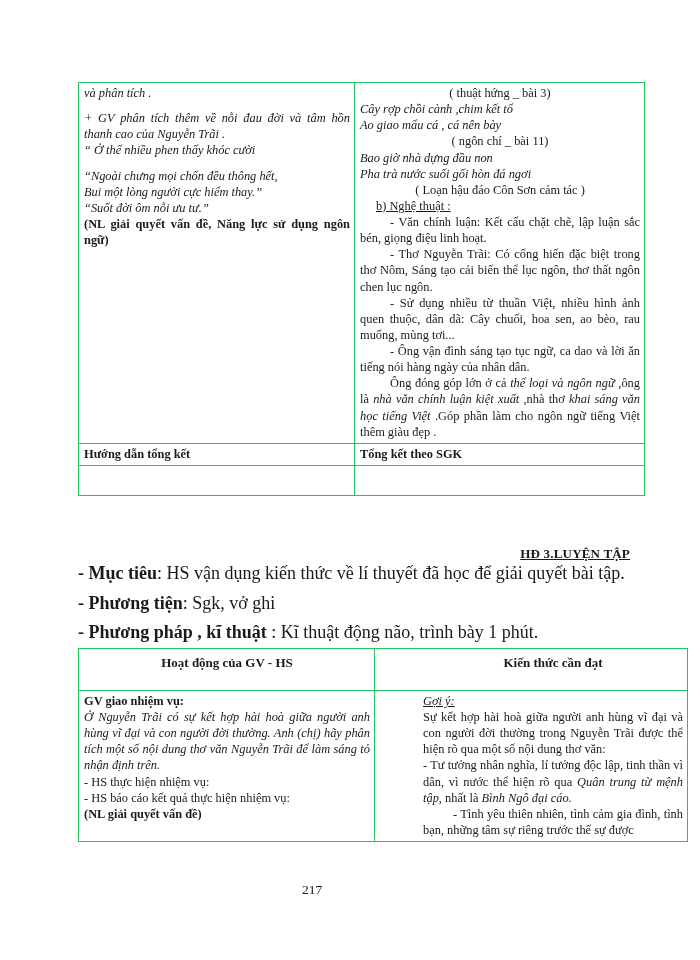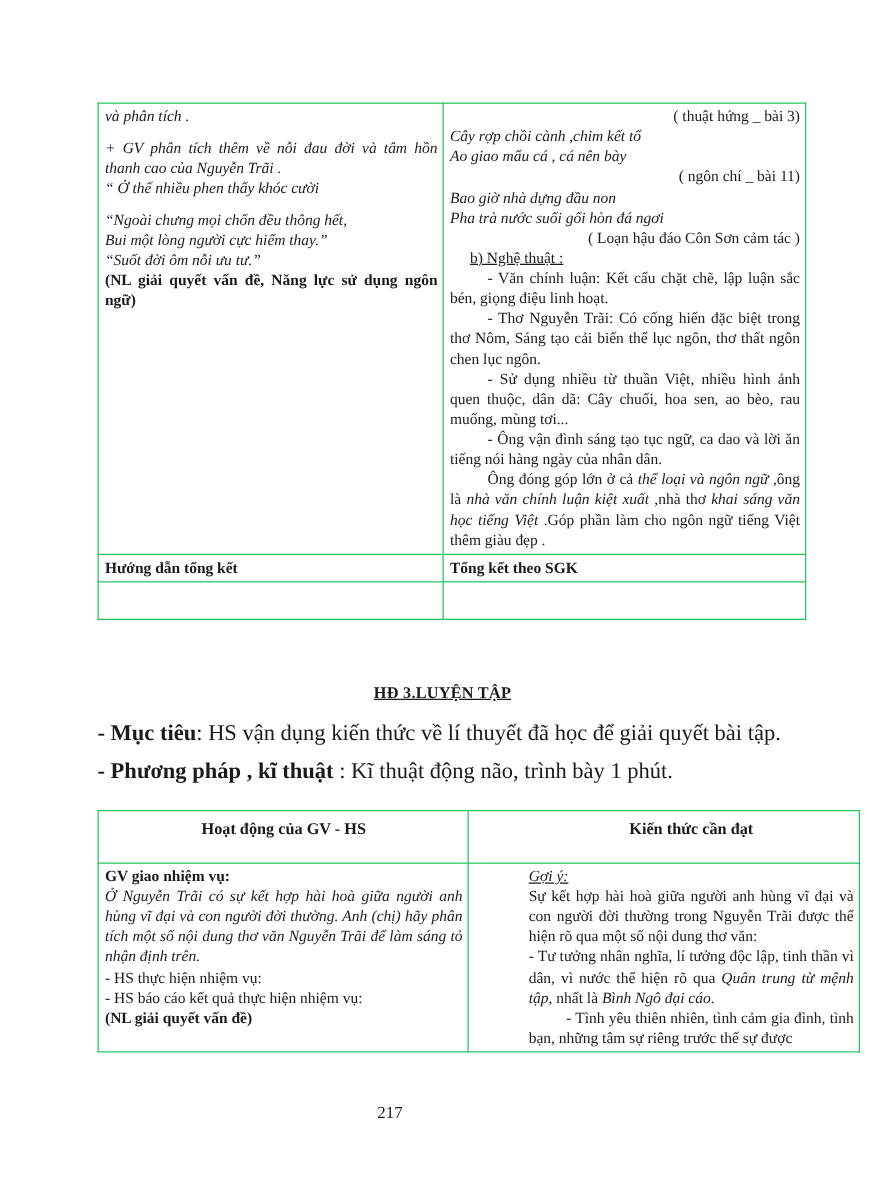--- a/index.html
+++ b/index.html
@@ -53,44 +53,44 @@
     font-size: 13px;
     padding-top: 6px;
     padding-bottom: 18px;
   }
 
   
   .it   { font-style: italic; }
   .bd   { font-weight: bold; }
   .ul   { text-decoration: underline; }
   .just { text-align: justify; text-align-last: left; }
-  .ctr  { text-align: right; }
+  .ctr  { text-align: center; }
   .ind  { text-indent: 30px; }
   .ind-sm { text-indent: 16px; }
   .gap  { height: 9px; }
   p.ln {
     margin: 0;
     padding: 0;
   }
 
   .row-summary td { padding-top: 3px; padding-bottom: 3px; font-weight: bold; }
   .row-summary-spacer td { height: 24px; border-top: none; }
 
   
   #section-practice {
     position: absolute;
     left: 78px;
     top: 546px;
     width: 552px;
   }
   #section-practice .sec-title {
-    text-align: center;
+    text-align: right;
     font-weight: bold;
     font-size: 13px;
-    margin: 0 0 13px 0;
+    margin: 0 0 0 0;
     letter-spacing: .2px;
   }
   #section-practice .bullet {
     margin: 0 0 7px 0;
     font-size: 18px;
     line-height: 1.25;
   }
 
   
   #page-number {
@@ -147,20 +147,21 @@
         <td class="col-right"></td>
       </tr>
     </tbody>
   </table>
 
   <div id="section-practice">
     <p class="sec-title"><span class="ul">HĐ 3.LUYỆN TẬP</span></p>
 
     <p class="bullet"><span class="bd">- Mục tiêu</span><span>: </span><span>HS vận dụng kiến thức về lí thuyết đã học để giải quyết bài tập.</span></p>
 
+    <p class="bullet"><span class="bd">- Phương tiện</span><span>: </span><span>Sgk, vở ghi</span></p>
 
     <p class="bullet"><span class="bd">- Phương pháp , kĩ thuật</span><span> : </span><span>Kĩ thuật động não, trình bày 1 phút.</span></p>
   </div>
 
   <table class="grid" id="table-practice">
     <tbody>
       <tr>
         <td class="col-left header-cell">Hoạt động của GV - HS</td>
         <td class="col-right header-cell">Kiến thức cần đạt</td>
       </tr>

